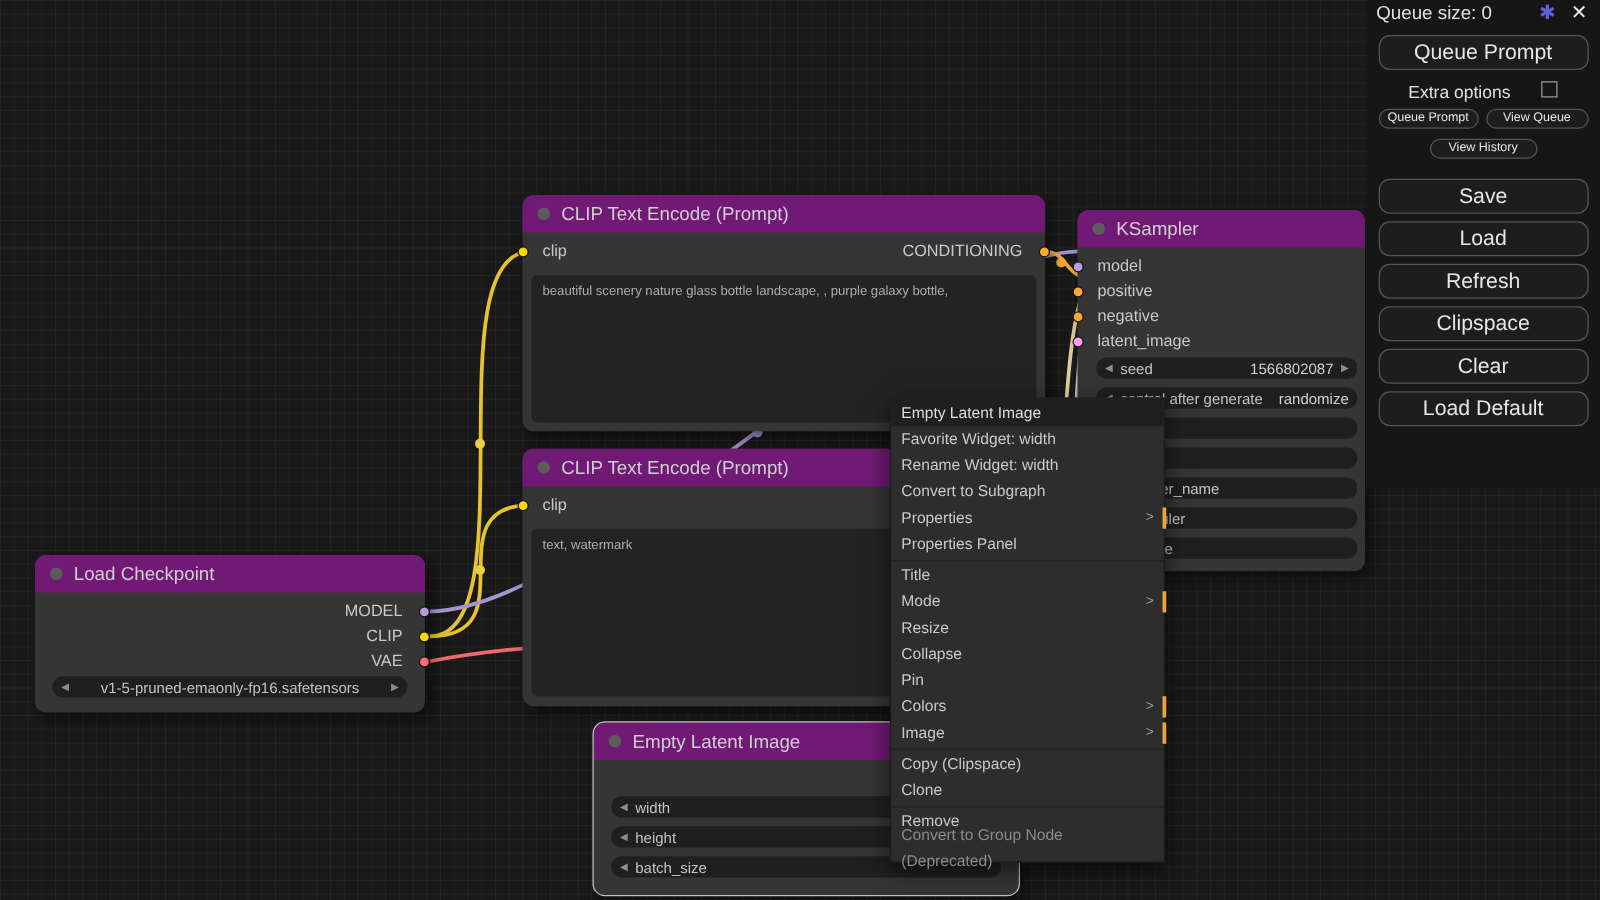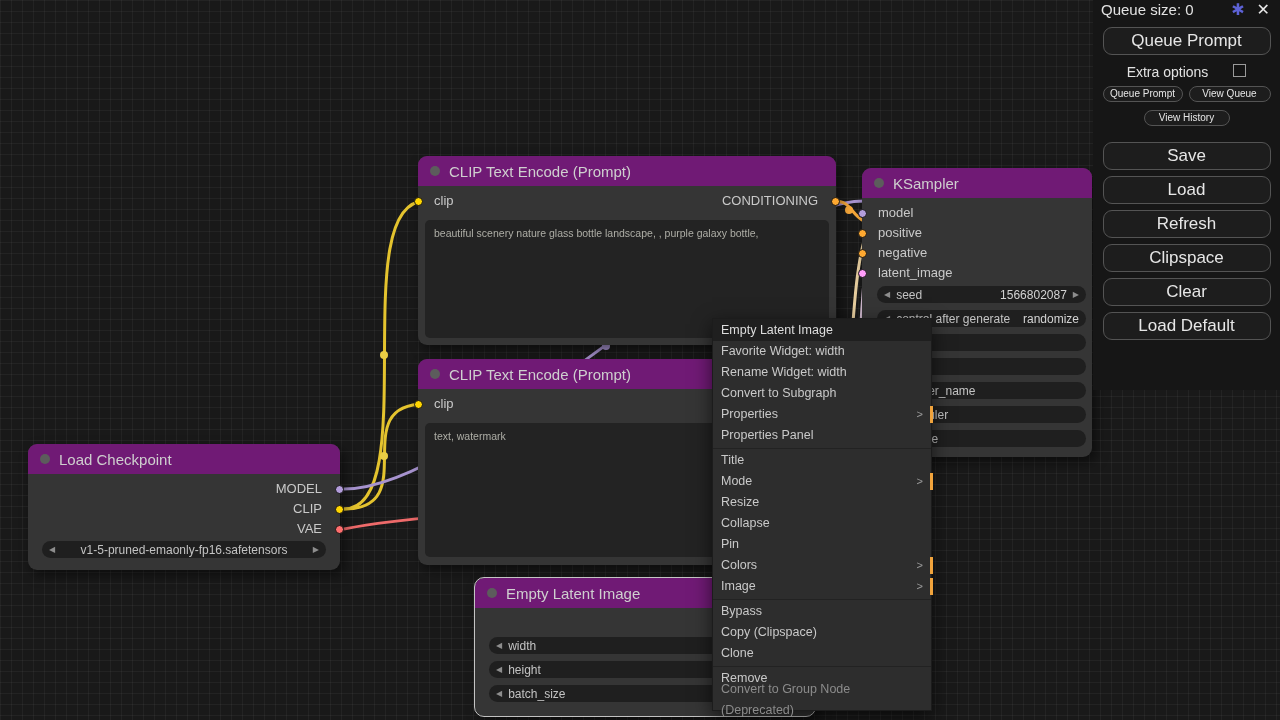--- a/index.html
+++ b/index.html
@@ -221,21 +221,20 @@
     <span>Colors</span>
     <span class="more">&gt;</span>
     <span class="subbar"></span>
   </div>
   <div class="ctx-item">
     <span>Image</span>
     <span class="more">&gt;</span>
     <span class="subbar"></span>
   </div>
   <div class="ctx-sep"></div>
-  <div class="ctx-item">Bypass</div>
   <div class="ctx-item">Copy (Clipspace)</div>
   <div class="ctx-item">Clone</div>
   <div class="ctx-sep"></div>
   <div class="ctx-item">Remove</div>
   <div class="ctx-item dim">Convert to Group Node (Deprecated)</div>
 </div>
 
 <div class="panel">
   <div class="qs-row">
     <span>Queue size: 0</span>

